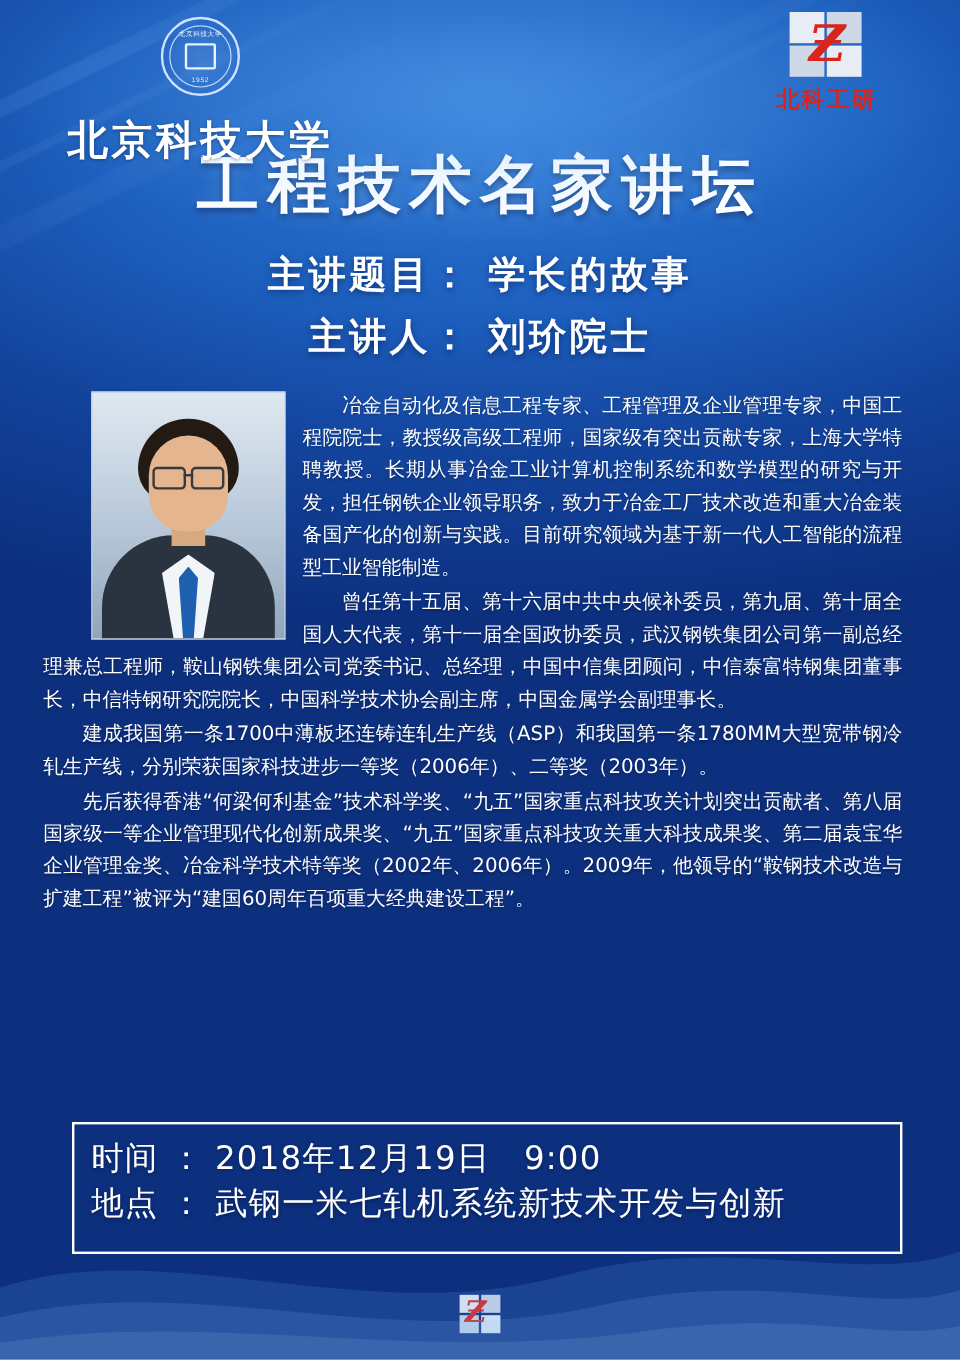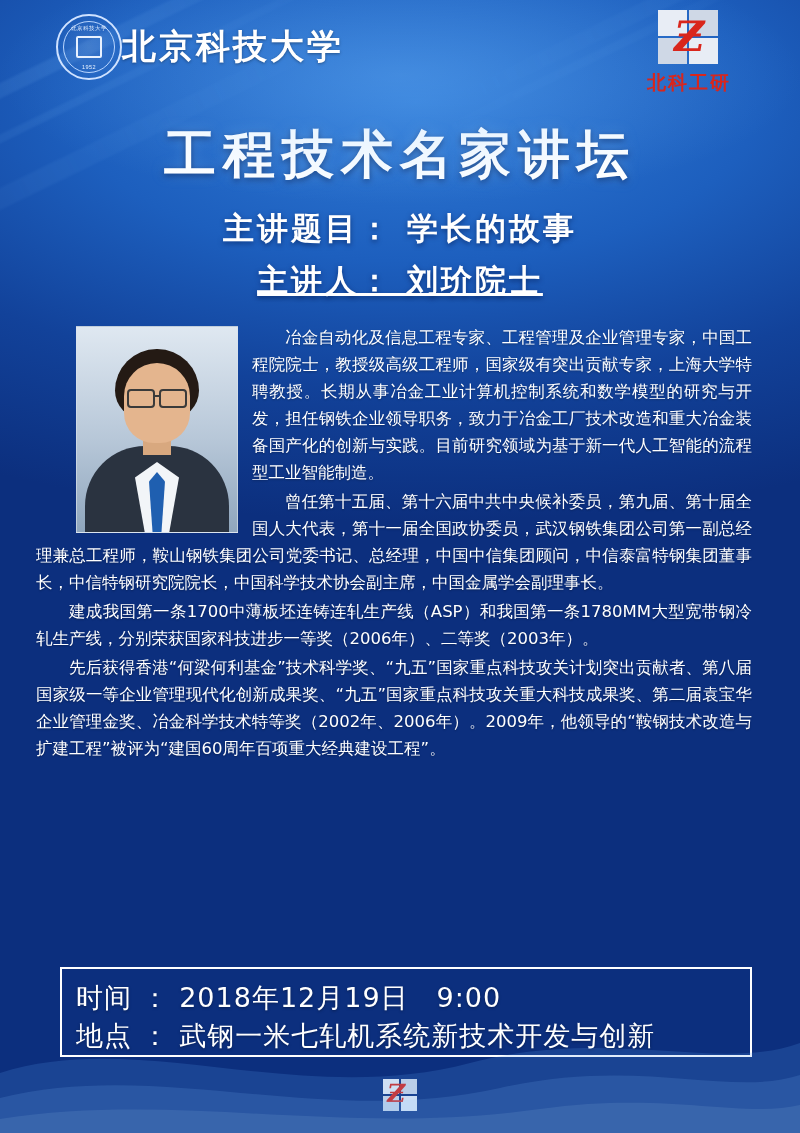--- a/index.html
+++ b/index.html
@@ -50,20 +50,22 @@
   .header {
     position: relative;
     height: 92px;
     padding: 14px 0 0 0;
   }
   .univ-block {
     position: absolute;
     left: 56px; top: 14px;
     display: flex;
     align-items: center;
+    gap: 14px;
+    flex-direction: column;
   }
   .seal {
     width: 62px; height: 62px;
     border-radius: 50%;
     border: 2px solid #cfe2ff;
     position: relative;
     background: radial-gradient(circle at 50% 50%, rgba(255,255,255,0.10) 0%, rgba(255,255,255,0) 70%);
     flex: 0 0 auto;
   }
   .seal::before {
@@ -147,21 +149,21 @@
   .subtitle {
     text-align: center;
     font-family: "DejaVu Sans", sans-serif;
     font-size: 31px;
     font-weight: bold;
     color: #ffffff;
     letter-spacing: 3px;
     margin-top: 18px;
     text-shadow: 0 2px 5px rgba(0,20,70,.55);
   }
-  .subtitle.second { margin-top: 10px; text-decoration: underline; }
+  .subtitle.second { margin-top: 10px; }
 
   
   .content {
     position: relative;
     margin: 22px 36px 0 36px;
     color: #ffffff;
     font-family: "DejaVu Sans", sans-serif;
     font-size: 16.5px;
     line-height: 27px;
     text-align: justify;
@@ -218,23 +220,23 @@
     background: #1f5fb0; clip-path: polygon(50% 0, 100% 16%, 78% 100%, 22% 100%, 0 16%);
   }
   .para { margin: 0 12px 0 0; text-indent: 2em; }
   .para + .para { margin-top: 2px; }
 
   
   .info-box {
     position: absolute;
     left: 60px;
     right: 48px;
-    bottom: 76px;
+    bottom: 88px;
     border: 2px solid #ffffff;
-    padding: 10px 14px 0 14px;
+    padding: 10px 14px 20px 14px;
     margin-top: 10px;
   }
   .info-line {
     font-family: "DejaVu Sans", sans-serif;
     font-size: 27px;
     color: #ffffff;
     letter-spacing: 1px;
     line-height: 38px;
     white-space: nowrap;
     text-shadow: 0 1px 3px rgba(0,0,0,.35);

